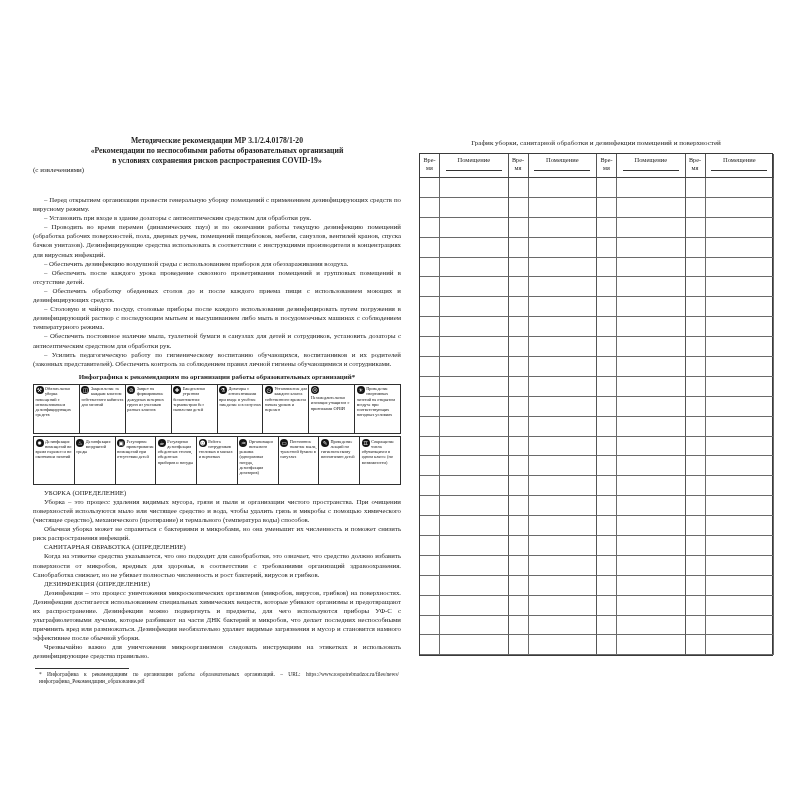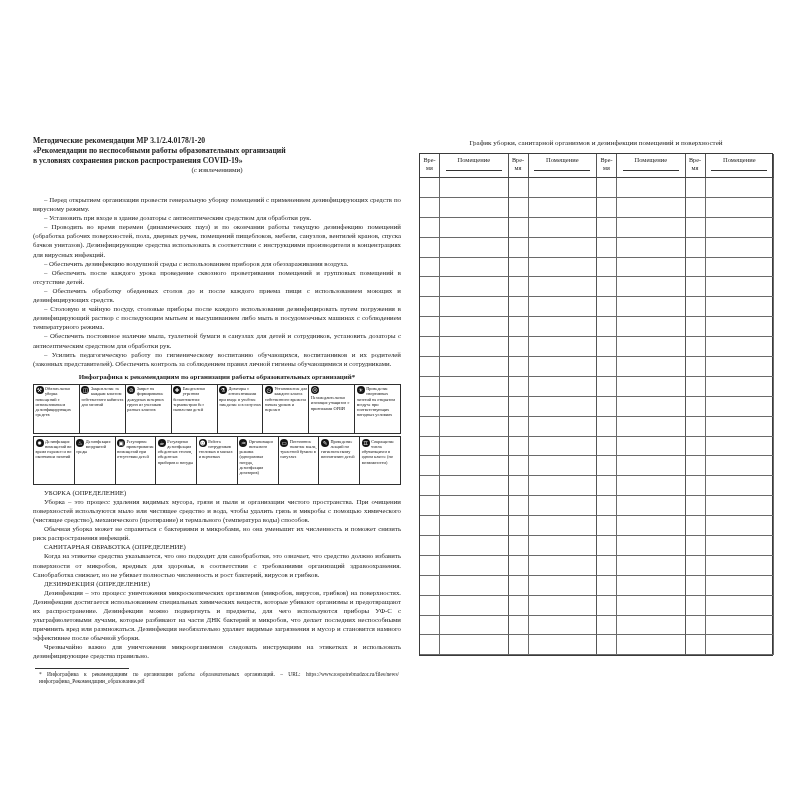--- a/index.html
+++ b/index.html
@@ -6,23 +6,23 @@
   body{
     width:800px;height:800px;background:#ffffff;overflow:hidden;position:relative;
     font-family:"Liberation Serif","DejaVu Serif",serif;color:#1e1e1e;
     -webkit-font-smoothing:antialiased;
   }
   .page{position:absolute;}
   .page-left{left:33px;top:136px;width:368px;}
   .page-right{left:419px;top:139px;width:354px;}
 
   
-  .doc-title{text-align:left;font-weight:bold;font-size:7.7px;line-height:10px;}
+  .doc-title{text-align:center;font-weight:bold;font-size:7.7px;line-height:10px;}
   .title-line{white-space:nowrap;}
-  .doc-subtitle{text-align:center;font-size:7px;line-height:9px;margin-bottom:20px;}
+  .doc-subtitle{text-align:left;font-size:7px;line-height:9px;margin-bottom:20px;}
   .para{margin:0;font-size:6.8px;line-height:9.1px;text-align:justify;text-indent:11px;}
   .def-heading{text-align:left;}
 
   .info-heading{font-weight:bold;font-size:6.9px;line-height:9px;text-align:center;margin:4px 0 3px 0;}
   .info-row{display:flex;}
   .info-row-2{margin-top:2px;}
   .info-cell{flex:1;border:1px solid #2e2e2e;margin-left:-1px;padding:1.5px 1px 1px 1.5px;overflow:hidden;background:#fff;}
   .info-cell:first-child{margin-left:0;}
   .info-row-1 .info-cell{height:46px;}
   .info-row-2 .info-cell{height:44px;}
@@ -148,21 +148,21 @@
       <p class="para">Когда на этикетке средства указывается, что оно подходит для санобработки, это означает, что средство должно избавить поверхности от микробов, вредных для здоровья, в соответствии с требованиями организаций здравоохранения. Санобработка снижает, но не убивает полностью численность и рост бактерий, вирусов и грибков.</p>
       <p class="para def-heading">ДЕЗИНФЕКЦИЯ (ОПРЕДЕЛЕНИЕ)</p>
       <p class="para">Дезинфекция – это процесс уничтожения микроскопических организмов (микробов, вирусов, грибков) на поверхностях. Дезинфекция достигается использованием специальных химических веществ, которые убивают организмы и предотвращают их распространение. Дезинфекции можно подвергнуть и предметы, для чего используются приборы УФ-С с ультрафиолетовыми лучами, которые разбивают на части ДНК бактерий и микробов, что делает последних неспособными причинить вред или размножаться. Дезинфекция необязательно удаляет видимые загрязнения и мусор и становится намного эффективнее после обычной уборки.</p>
       <p class="para">Чрезвычайно важно для уничтожения микроорганизмов следовать инструкциям на этикетках и использовать дезинфицирующие средства правильно.</p>
     </div>
   <hr class="footnote-rule">
   <div class="footnote">* Инфографика к рекомендациям по организации работы образовательных организаций. – URL: https://www.rospotrebnadzor.ru/files/news/инфографика_Рекомендации_образование.pdf</div>
 </div>
 
 <div class="page page-right">
-  <div class="schedule-title">График уборки, санитарной организмов и дезинфекции помещений и поверхностей</div>
+  <div class="schedule-title">График уборки, санитарной обработки и дезинфекции помещений и поверхностей</div>
   <div class="schedule">
       <div class="hcell time-h">
         <div>Вре-</div>
         <div>мя</div>
       </div>
       <div class="hcell room-h pair-end">
         <div class="room-label">Помещение</div>
         <div class="room-underline"></div>
       </div>
       <div class="hcell time-h">

